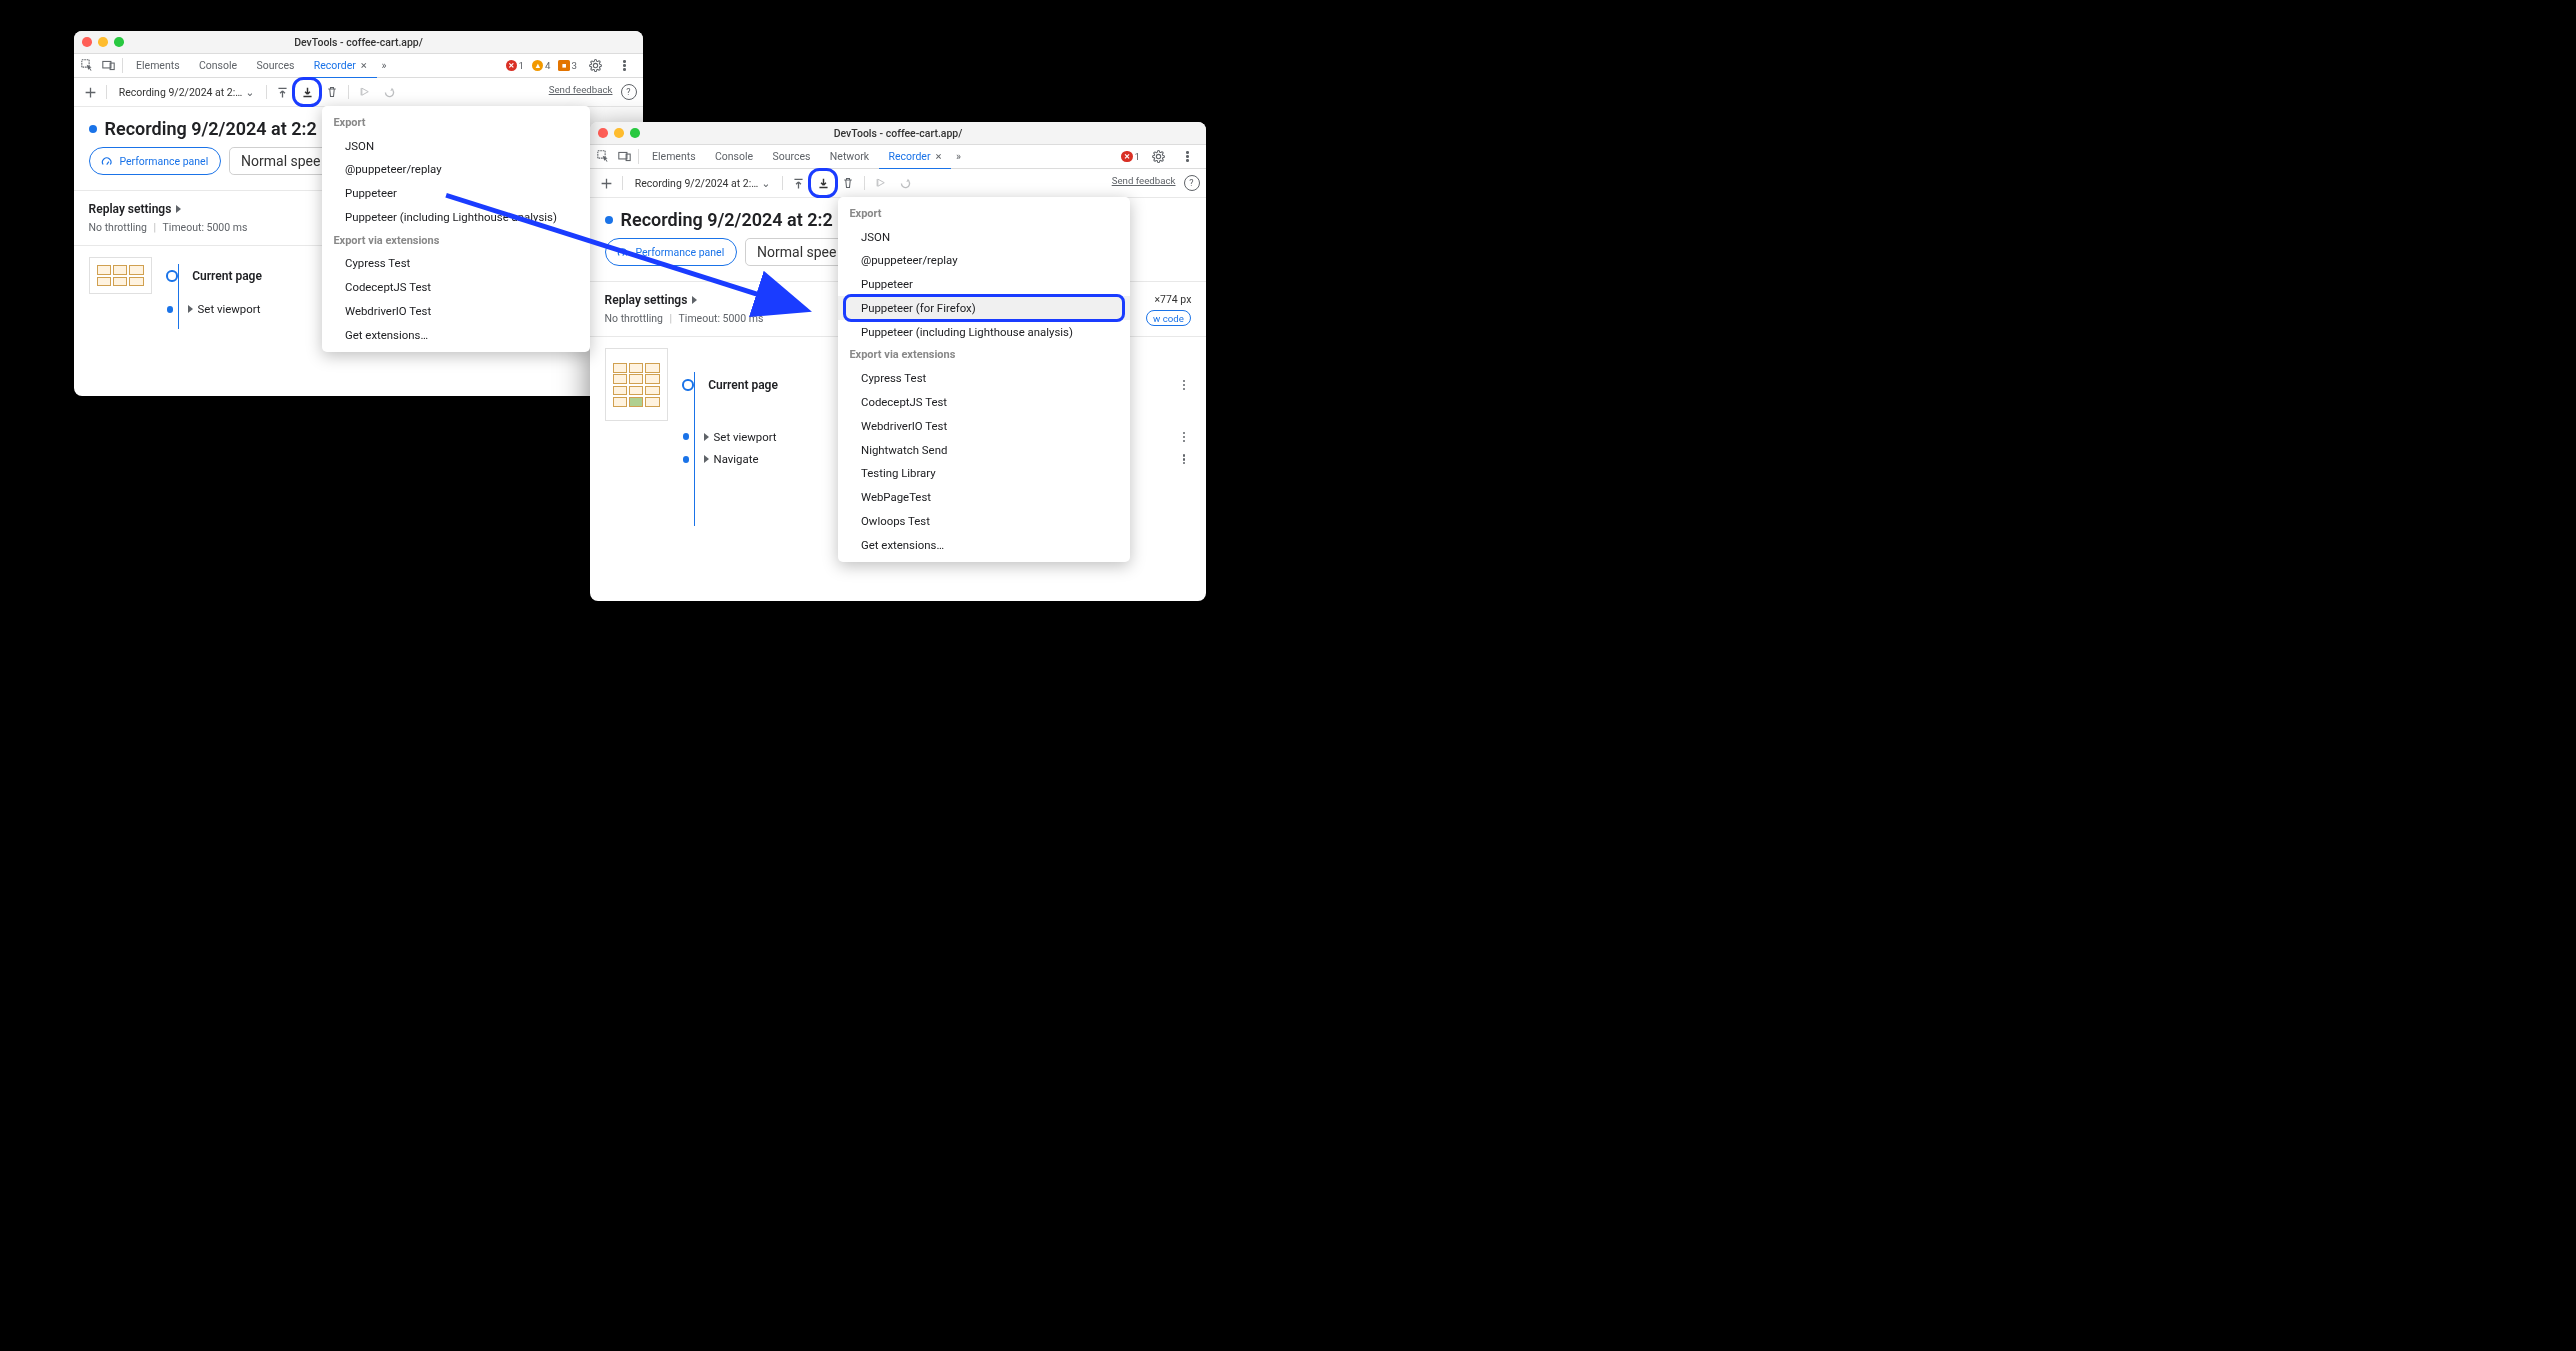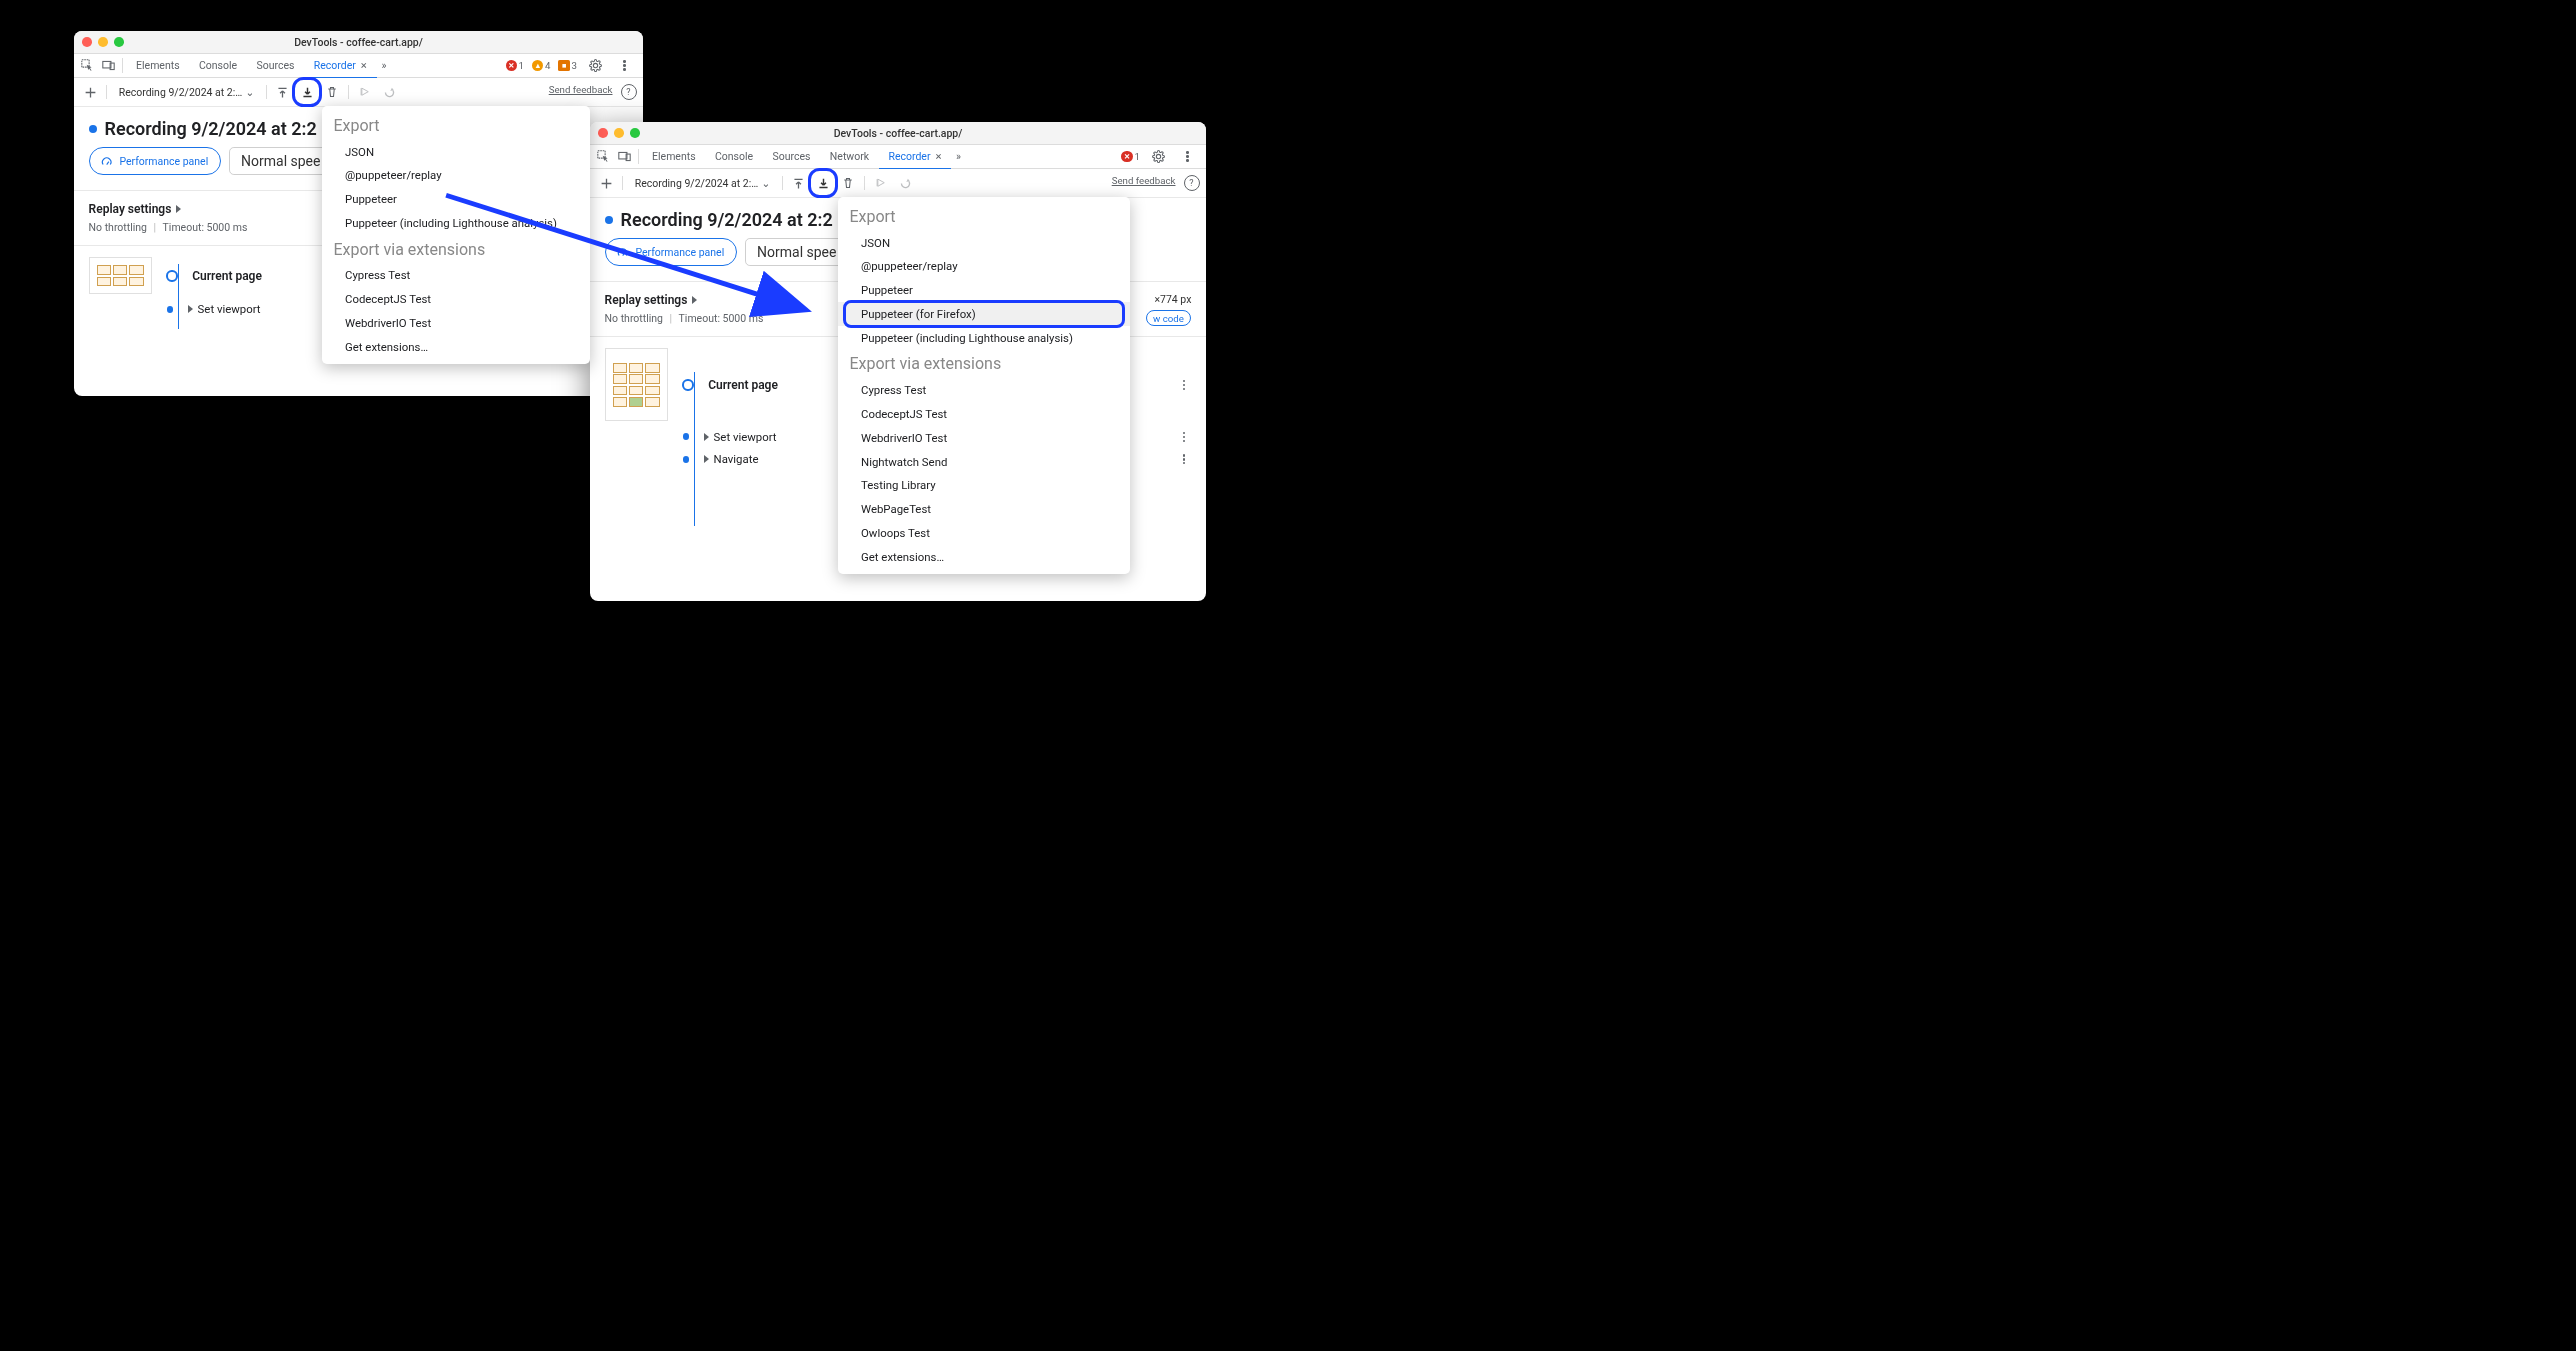--- a/index.html
+++ b/index.html
@@ -86,21 +86,21 @@
   .thumb .grid{display:grid;grid-template-columns:repeat(3,1fr);gap:1.6px;}
   .thumb .cell{width:14.6px;height:9.7px;border:0.8px solid #d0a050;background:#fff3e0;}
   .timeline-dot{width:11.4px;height:11.4px;border:2.4px solid #1a73e8;border-radius:50%;background:#fff;position:relative;z-index:2;}
   .timeline-dot.small{width:6.5px;height:6.5px;border-width:3.2px;background:#1a73e8;}
   .timeline-line{position:absolute;width:1.6px;background:#1a73e8;}
   .step-label{font-size:12px;font-weight:600;color:#202124;}
   .step-label.sub{font-weight:400;font-size:11.4px;display:flex;align-items:center;gap:4.9px;}
   .tri{display:inline-block;width:0;height:0;border-top:4px solid transparent;border-bottom:4px solid transparent;border-left:5.7px solid #5f6368;}
   
   .dropdown{position:absolute;background:#fff;border-radius:4.9px;box-shadow:0 3.2px 16px rgba(0,0,0,.25);padding:4.9px 0;min-width:227px;z-index:50;}
-  .dd-header{padding:4.9px 11.4px;color:#888;font-size:16px;}
+  .dd-header{padding:4.9px 11.4px;color:#888;font-size:11px;font-weight:bold;}
   .dd-item{padding:4.9px 11.4px 4.9px 23px;color:#202124;font-size:11.4px;cursor:pointer;}
   .dd-item.highlighted{position:relative;background:#f0f0f0;}
   .dd-item.highlighted::before{content:"";position:absolute;left:4.9px;right:4.9px;top:-2.4px;bottom:-2.4px;border:3.2px solid #1a3cff;border-radius:8px;pointer-events:none;}
   .kebab{width:14.6px;height:14.6px;display:flex;flex-direction:column;justify-content:center;align-items:center;gap:1.6px;}
   .kebab span{width:2.4px;height:2.4px;background:#5f6368;border-radius:50%;}
   .pill-tiny{border:0.8px solid #1a73e8;color:#1a73e8;border-radius:11.4px;padding:1.6px 6.5px;font-size:9.7px;}
   
   .arrow-svg{position:absolute;z-index:100;pointer-events:none;}
   
   svg{display:block;}

